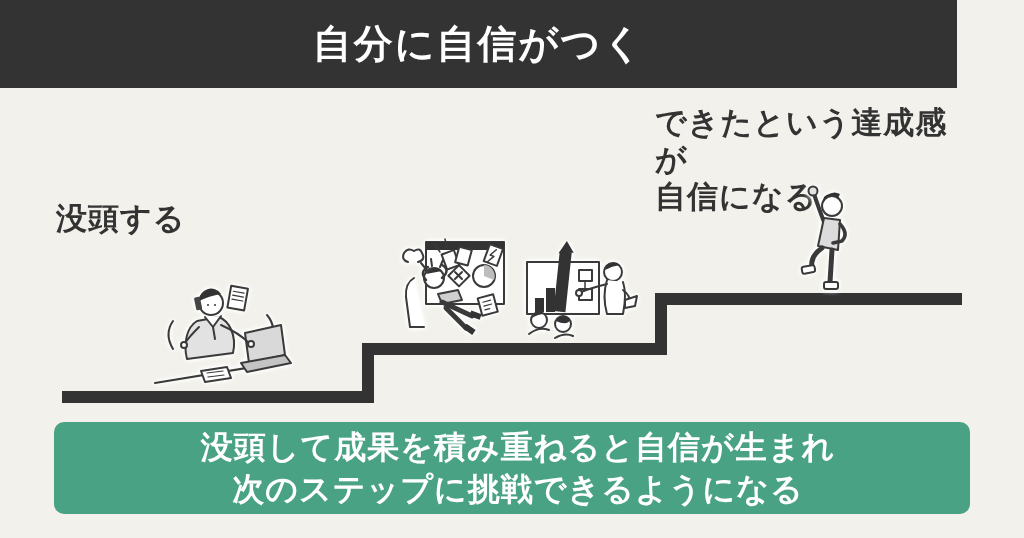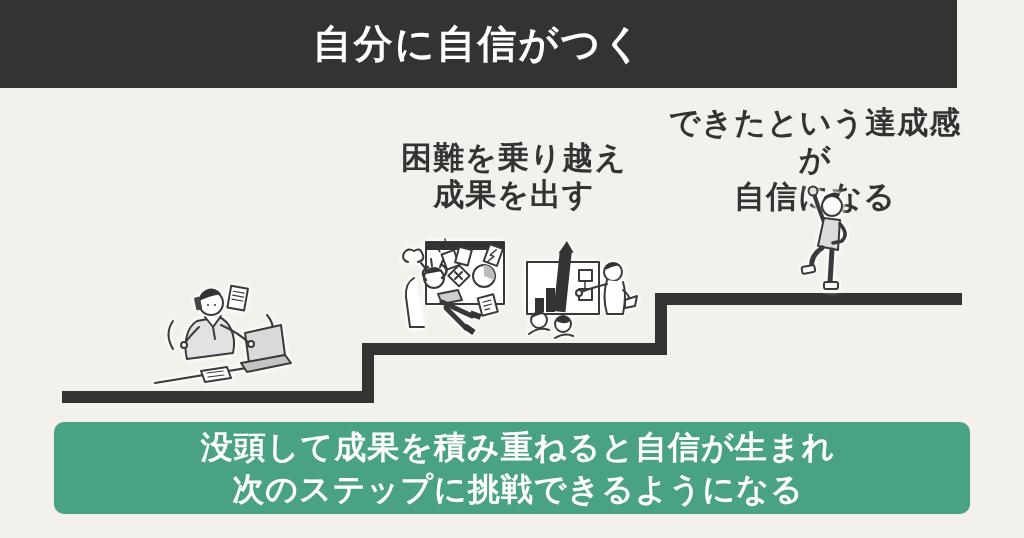--- a/index.html
+++ b/index.html
@@ -24,21 +24,21 @@
     display:flex;align-items:center;justify-content:center;
   }
   .title-bar h1{
     color:var(--text-light);
     font-size:39px;font-weight:bold;letter-spacing:2px;
   }
   
   .stairs{position:absolute;left:0;top:0;width:1024px;height:538px;color:var(--dark);}
   
   .step-label{
-    position:absolute;text-align:center;
+    position:absolute;
     color:var(--dark);font-size:31px;font-weight:bold;line-height:37px;
     letter-spacing:1px;
   }
   .step-label span{display:block;}
   #label-1{left:56px;top:200px;width:320px;}
   #label-2{left:374px;top:139px;width:280px;}
   #label-3{left:655px;top:104px;width:320px;}
   
   .illo{
     position:absolute;
@@ -65,24 +65,21 @@
 
   <header class="title-bar">
     <h1>自分に自信がつく</h1>
   </header>
 
   <svg class="stairs" viewBox="0 0 1024 538" aria-hidden="true">
     <path d="M 62 397 L 368 397 L 368 349 L 661 349 L 661 299 L 962 299" fill="none" stroke="currentColor" stroke-width="12" stroke-linejoin="miter"></path>
   </svg>
 
   <div class="step-label" id="label-1">
-  </div>
-  <div class="step-label" id="label-2">
-    <span>困難を乗り越え</span>
-    <span>成果を出す</span>
+    <span>没頭する</span>
   </div>
   <div class="step-label" id="label-3">
     <span>できたという達成感が</span>
     <span>自信になる</span>
   </div>
 
   <svg class="illo" id="illo-1" viewBox="0 0 150 112" aria-hidden="true">
     <g stroke="#3a3a3a" stroke-width="2" fill="none" stroke-linecap="round" stroke-linejoin="round">
       <path d="M28,40 q-9,13 0,28"></path>
       <path d="M122,34 q11,13 2,28"></path>

